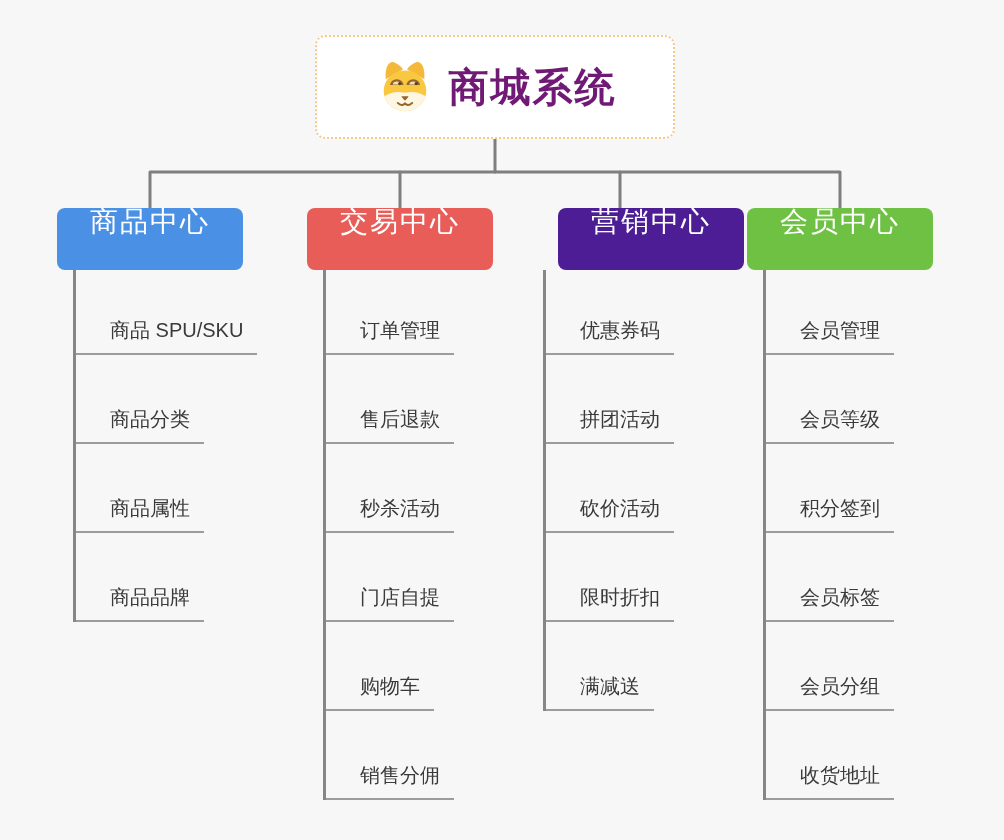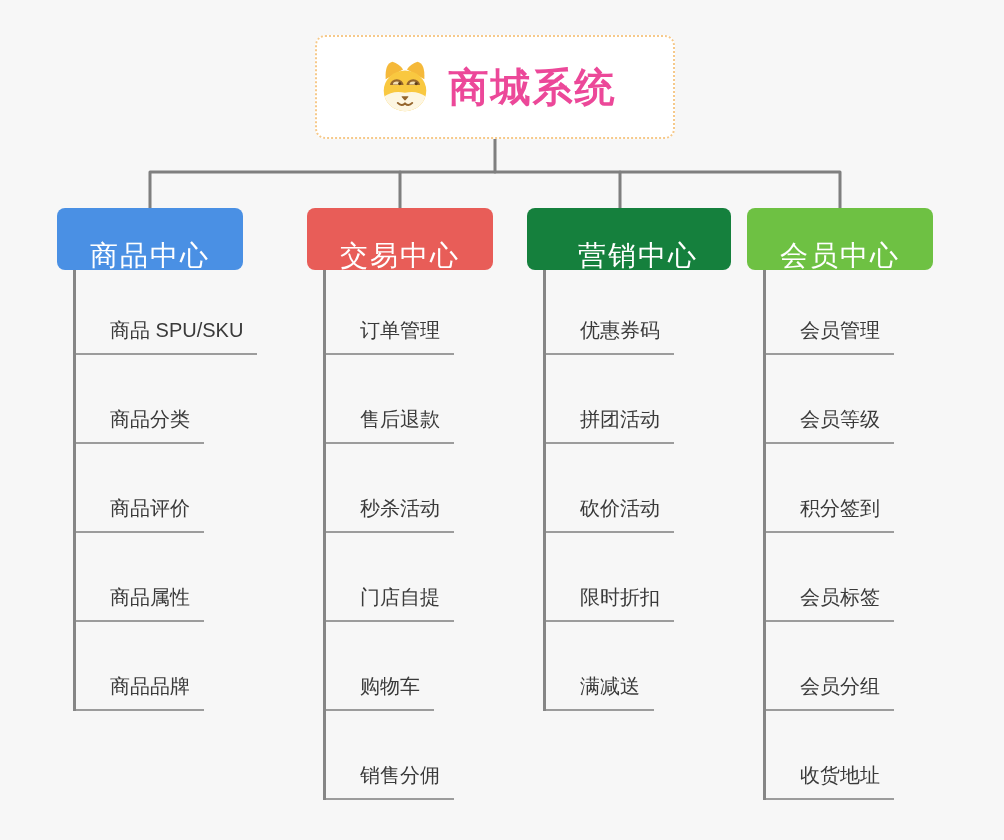--- a/index.html
+++ b/index.html
@@ -21,21 +21,21 @@
   }
   .root-title{
     font-size:40px;font-weight:600;letter-spacing:2px;color:#f0a53c;
     line-height:1;white-space:nowrap;
   }
   .dog-icon{width:62px;height:58px;flex:0 0 auto;}
 
   
   .branch-box{
     position:absolute;top:208px;width:186px;height:62px;
-    border-radius:8px;display:flex;align-items:flex-end;justify-content:center;
+    border-radius:8px;display:flex;align-items:flex-start;justify-content:center;
   }
   .branch-label{
     color:#ffffff;font-size:28px;letter-spacing:2px;line-height:1;white-space:nowrap;
   }
 
   
   .branch-children{
     position:absolute;top:270px;
     border-left:3px solid #868686;
   }
@@ -76,48 +76,47 @@
       </g>
       <path d="M16.5 28 a7 6 0 0 1 14 0 z" fill="#95652c"></path>
       <path d="M19.5 27.5 a4 3.2 0 0 1 8 0 z" fill="#f3dfb2"></path>
       <circle cx="26.5" cy="26.5" r="1.6" fill="#5d3c16"></circle>
       <path d="M33.5 28 a7 6 0 0 1 14 0 z" fill="#95652c"></path>
       <path d="M36.5 27.5 a4 3.2 0 0 1 8 0 z" fill="#f3dfb2"></path>
       <circle cx="43.5" cy="26.5" r="1.6" fill="#5d3c16"></circle>
       <path d="M29 39.5 h6 q1 0 .4 .9 l-2.6 3.1 q-.8 .9 -1.6 0 l-2.6 -3.1 q-.6 -.9 .4 -.9 z" fill="#95652c"></path>
       <path d="M24.5 46.5 q3.7 4 7.5 .5 q3.8 3.5 7.5 -.5" stroke="#95652c" stroke-width="2" fill="none" stroke-linecap="round"></path>
     </svg>
-    <span class="root-title" style="color: #ec4899;">商城系统</span>
+    <span class="root-title" style="color: #701a75;">商城系统</span>
   </div>
 
   <div>
     <div class="branch-box" style="left: 57px; background: rgb(74, 144, 228);">
       <span class="branch-label">商品中心</span>
     </div>
     <div class="branch-children" style="left: 73px; border-left-color: rgb(134, 134, 134);">
         <div class="leaf" style="border-bottom-color: rgb(156, 156, 156);">商品 SPU/SKU</div>
         <div class="leaf" style="border-bottom-color: rgb(156, 156, 156);">商品分类</div>
-        <div class="leaf" style="border-bottom-color: rgb(156, 156, 156);">商品评价</div>
         <div class="leaf" style="border-bottom-color: rgb(156, 156, 156);">商品属性</div>
         <div class="leaf" style="border-bottom-color: rgb(156, 156, 156);">商品品牌</div>
       </div>
 
     <div class="branch-box" style="left: 307px; background: rgb(232, 93, 88);">
       <span class="branch-label">交易中心</span>
     </div>
     <div class="branch-children" style="left: 323px; border-left-color: rgb(134, 134, 134);">
         <div class="leaf" style="border-bottom-color: rgb(156, 156, 156);">订单管理</div>
         <div class="leaf" style="border-bottom-color: rgb(156, 156, 156);">售后退款</div>
         <div class="leaf" style="border-bottom-color: rgb(156, 156, 156);">秒杀活动</div>
         <div class="leaf" style="border-bottom-color: rgb(156, 156, 156);">门店自提</div>
         <div class="leaf" style="border-bottom-color: rgb(156, 156, 156);">购物车</div>
         <div class="leaf" style="border-bottom-color: rgb(156, 156, 156);">销售分佣</div>
       </div>
 
-    <div class="branch-box" style="left: 527px; background: #15803d; padding-left: 18px;">
+    <div class="branch-box" style="left: 558px; background: #4c1d95;">
       <span class="branch-label">营销中心</span>
     </div>
     <div class="branch-children" style="left: 543px; border-left-color: rgb(134, 134, 134);">
         <div class="leaf" style="border-bottom-color: rgb(156, 156, 156);">优惠券码</div>
         <div class="leaf" style="border-bottom-color: rgb(156, 156, 156);">拼团活动</div>
         <div class="leaf" style="border-bottom-color: rgb(156, 156, 156);">砍价活动</div>
         <div class="leaf" style="border-bottom-color: rgb(156, 156, 156);">限时折扣</div>
         <div class="leaf" style="border-bottom-color: rgb(156, 156, 156);">满减送</div>
       </div>
 

